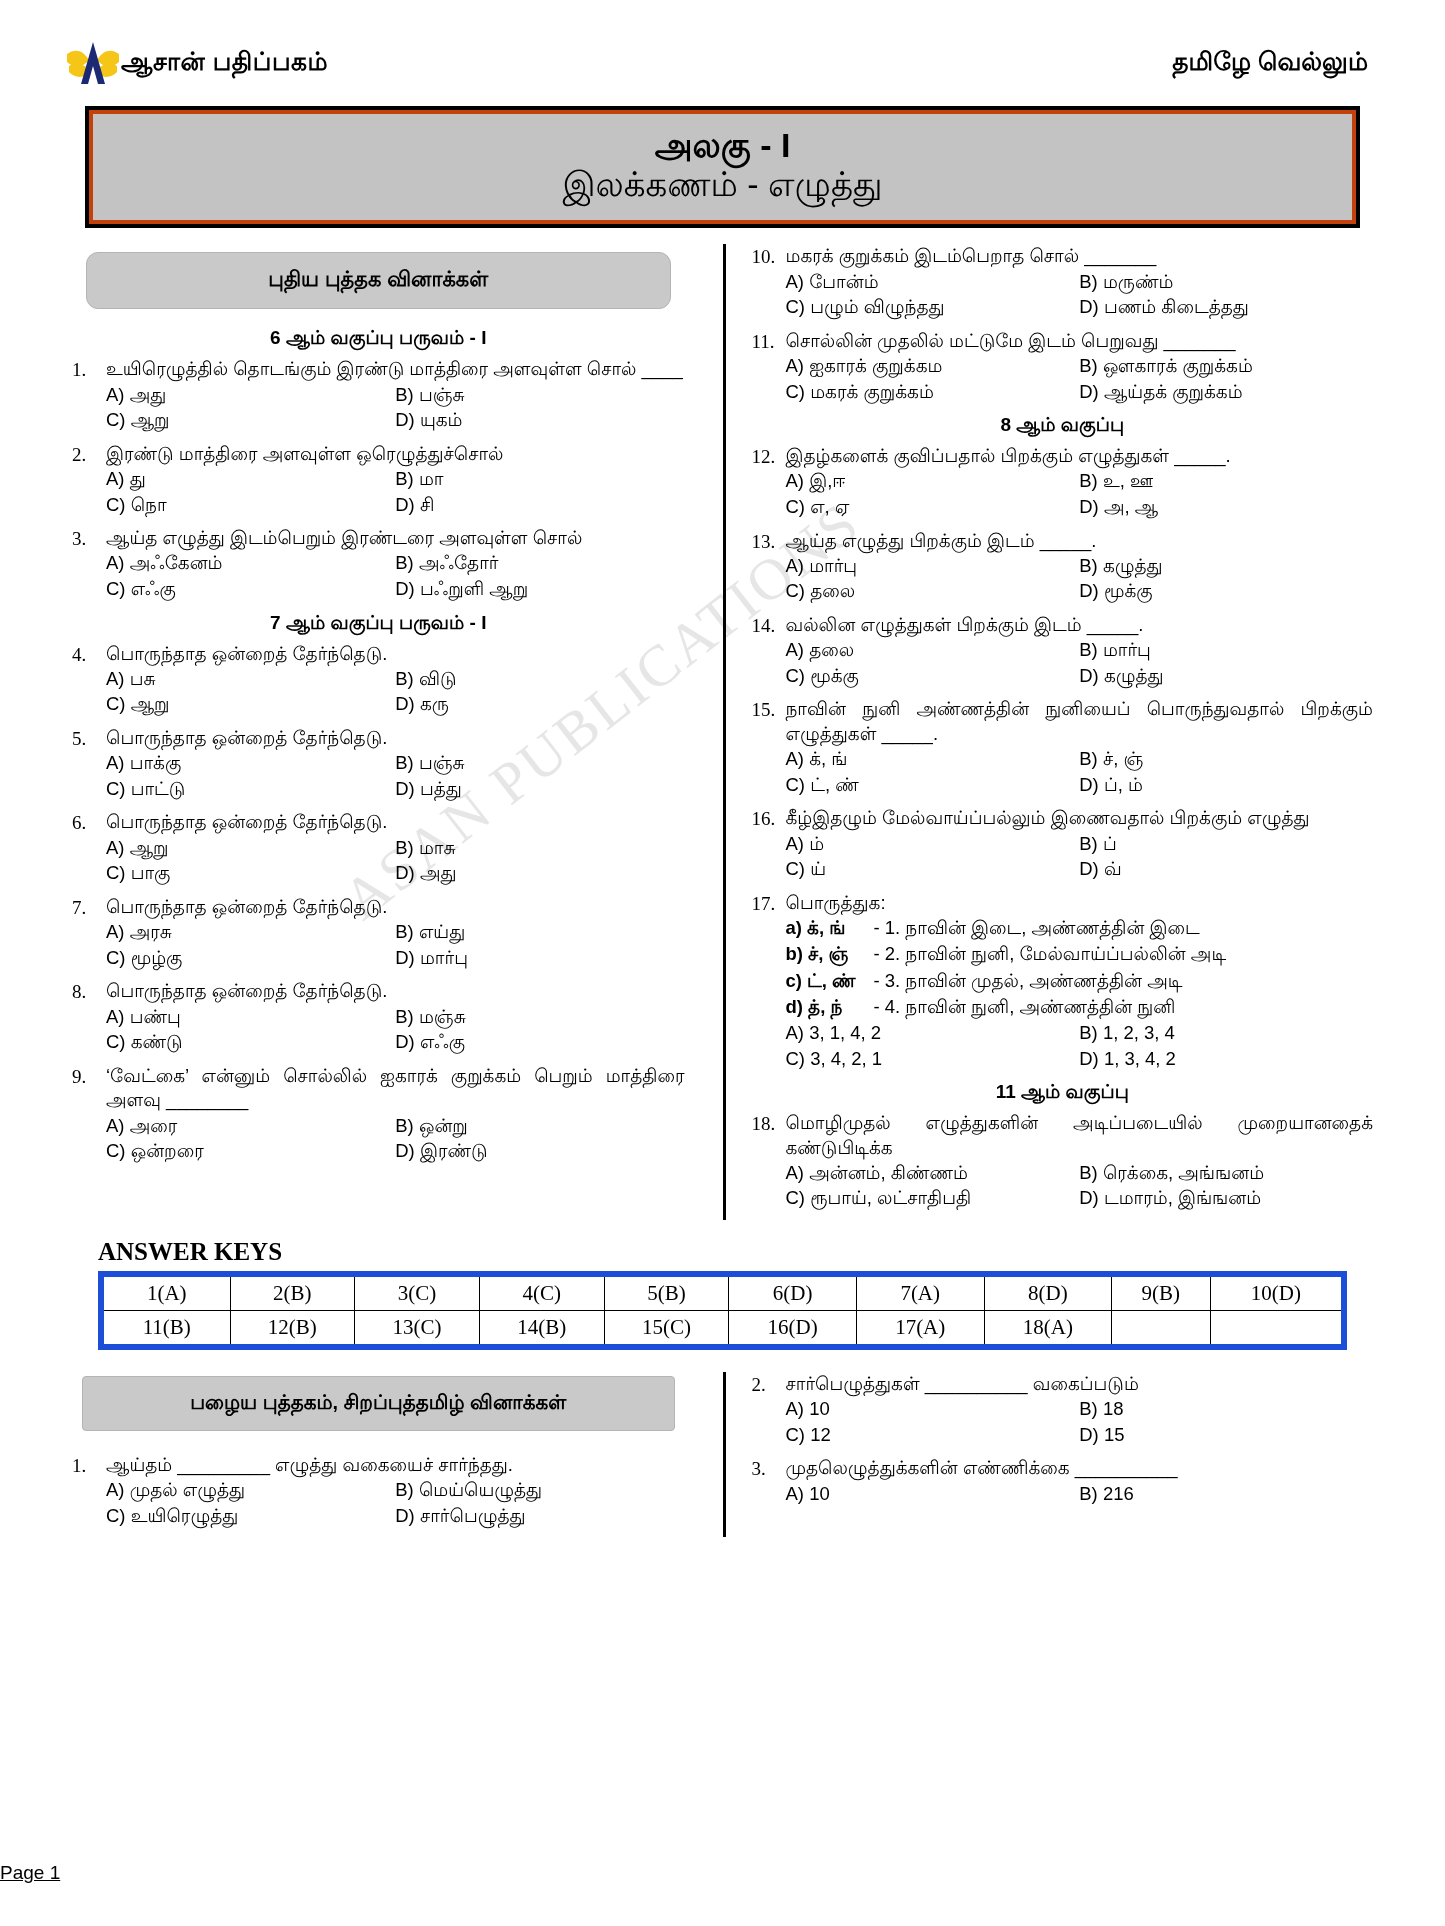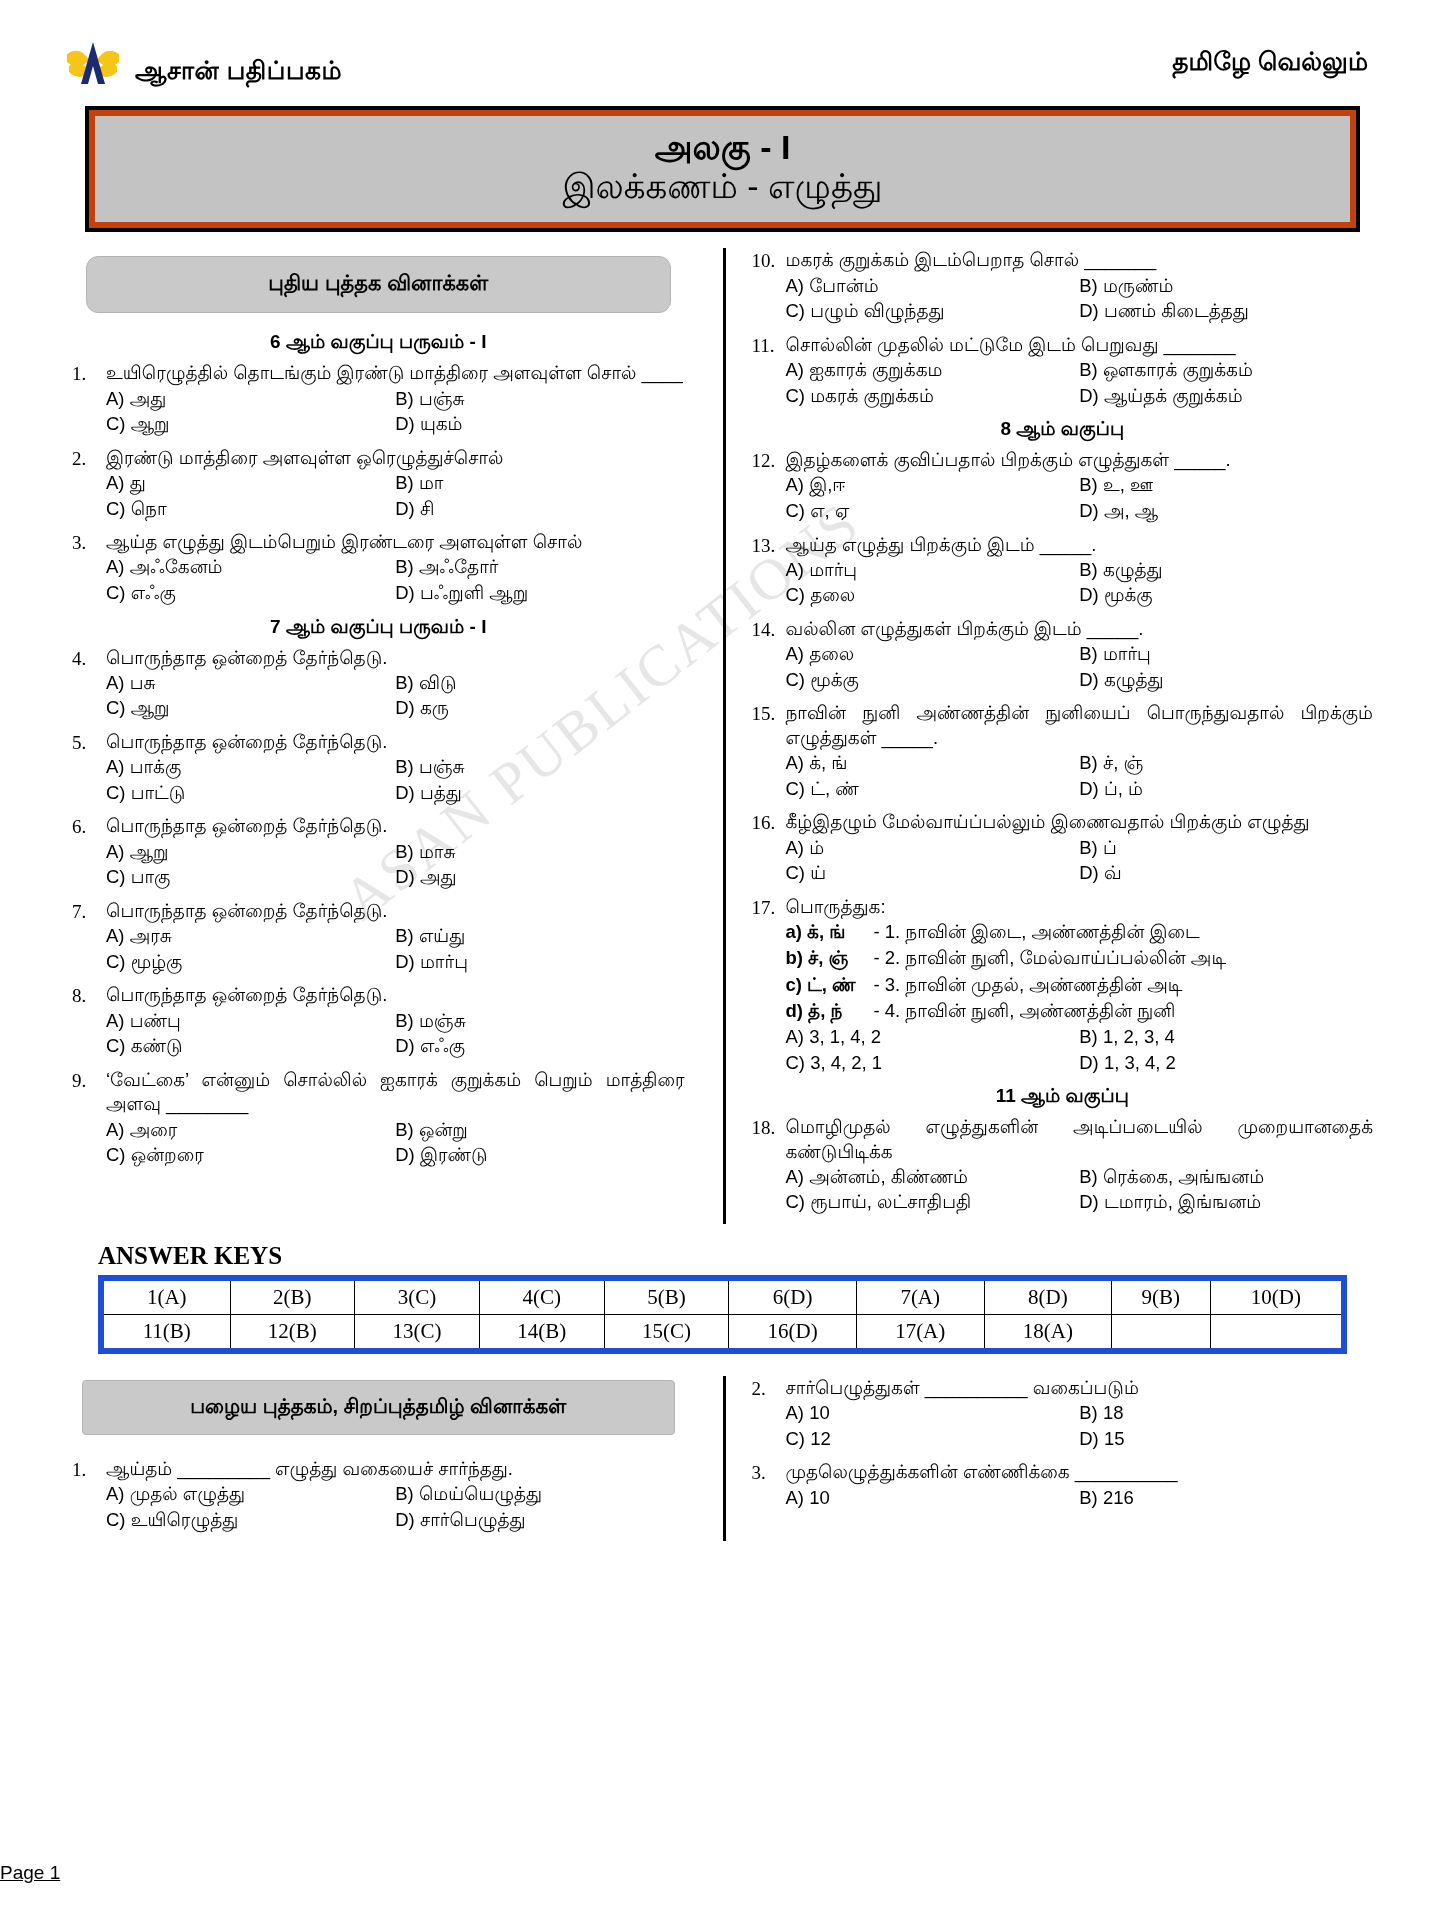--- a/index.html
+++ b/index.html
@@ -9,28 +9,28 @@
     background:#fff;
     font-family:"Liberation Sans", sans-serif;
     color:#000;
     position:relative;
   }
   .page { position:relative; width:1445px; height:1926px; padding:0 40px; }
 
   
   .hdr { display:flex; align-items:center; justify-content:space-between;
          padding:38px 25px 0 25px; }
-  .brand { display:flex; align-items:flex-end; gap:14px; }
+  .brand { display:flex; align-items:center; }
   .logo { width:56px; height:50px; position:relative; flex:none; }
   .brand-name { font-size:25px; font-weight:bold; letter-spacing:.5px; }
   .hdr-right { font-size:25px; font-weight:bold; padding-right:12px; }
 
   
   .banner-wrap { margin:18px 45px 0 45px; border:4px solid #000; background:#c3c3c3; }
-  .banner { border:6px solid #c2410c; padding:12px 0 16px 0; text-align:center; }
+  .banner { border:4px solid #c2410c; padding:12px 0 16px 0; text-align:center; }
   .banner-l1 { font-size:34px; font-weight:bold; line-height:1.15; }
   .banner-l2 { font-size:34px; font-weight:normal; line-height:1.15; }
 
   
   .cols { display:flex; margin:16px 18px 0 18px; }
   .col { width:50%; padding:0 14px; }
   .col.left { padding-right:38px; }
   .col.right { padding-left:26px; border-left:3px solid #000; }
 
   .pill { background:#c9c9c9; border-radius:12px; border:1px solid #b4b4b4;

